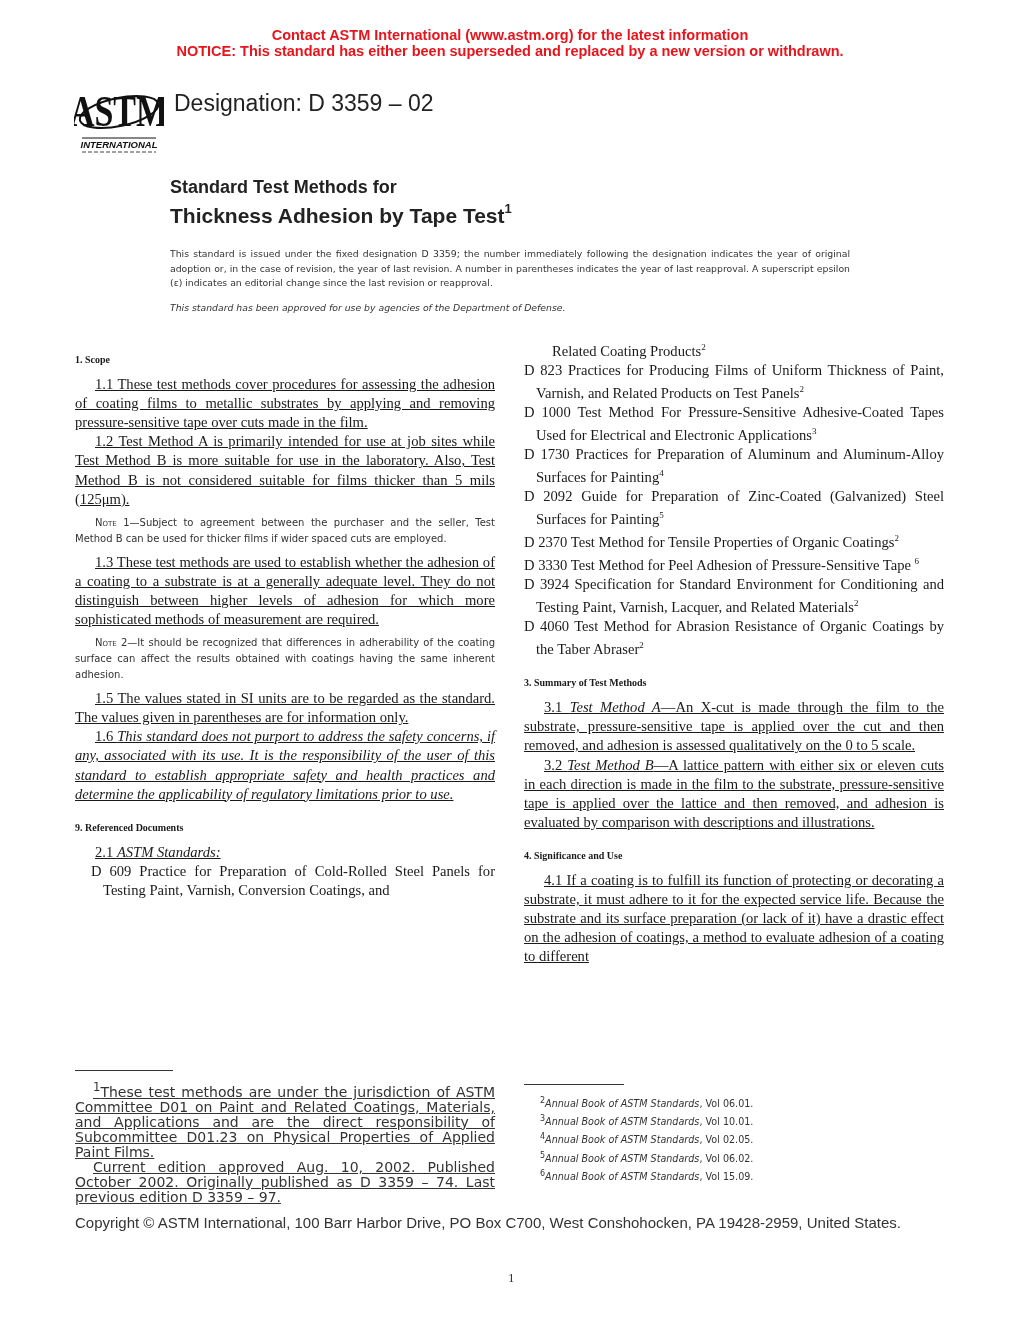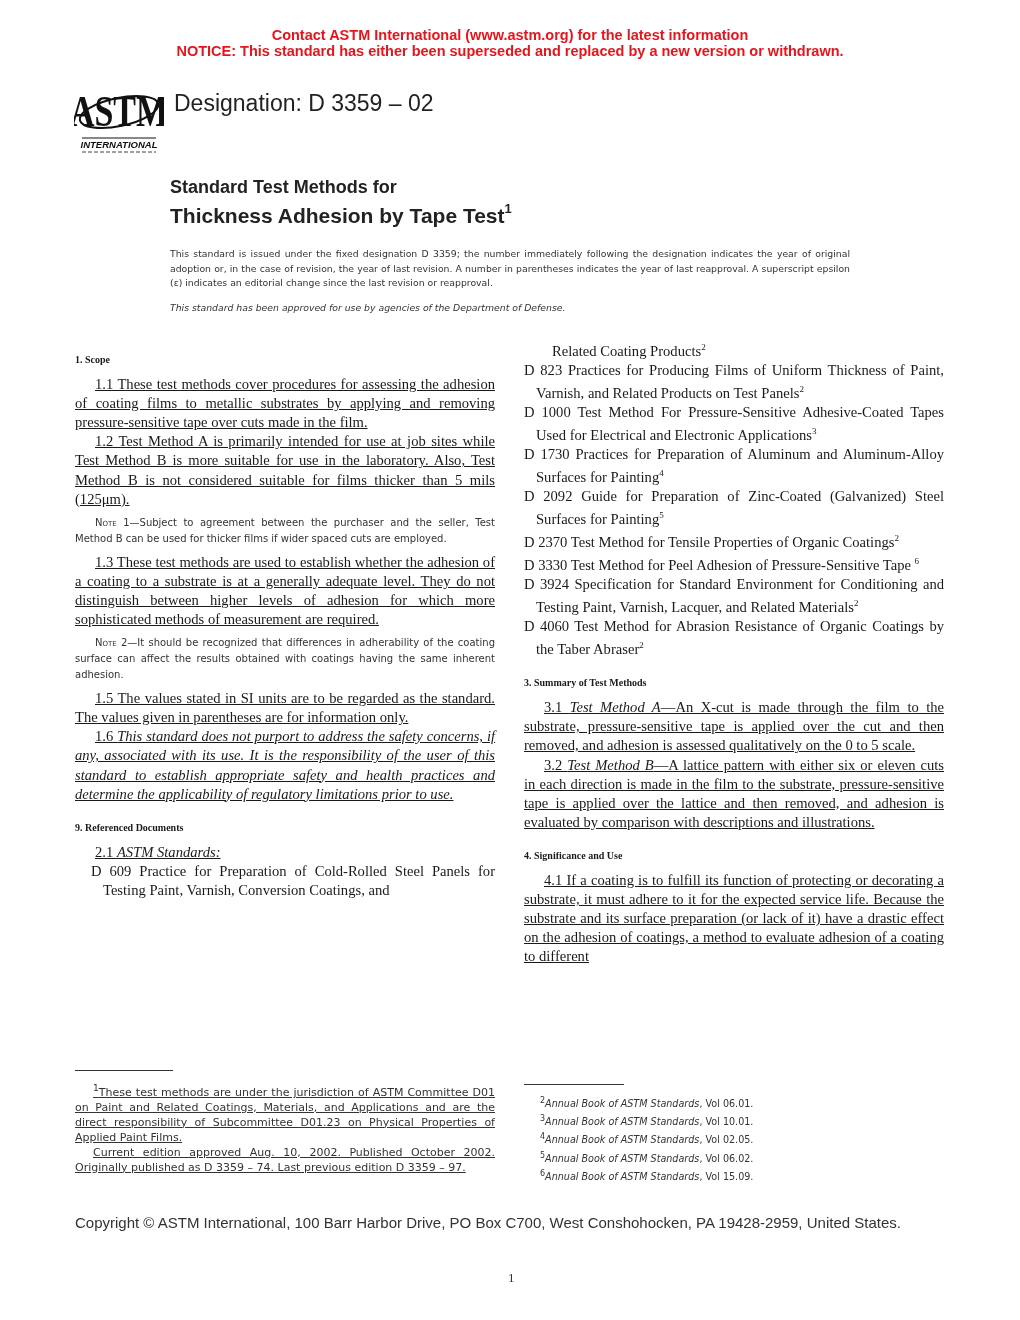--- a/index.html
+++ b/index.html
@@ -18,21 +18,21 @@
   .col.right { left: 524px; top: 338px; }
   .h { font-weight: bold; font-size: 10px; margin: 12px 0 6px 0; }
   .p { text-indent: 20px; margin: 0; text-decoration: underline; }
   .note { font-family: "DejaVu Sans", sans-serif; font-size: 10px; line-height: 16px; text-indent: 20px; margin: 6px 0 6px 0; color: #333; }
   .note .sc { font-variant: small-caps; }
   .ref { padding-left: 28px; text-indent: -12px; margin: 0; }
   .reflist .ref { padding-left: 12px; text-indent: -12px; }
   sup.fn { font-size: 9px; }
   i { font-style: italic; }
   .fn-rule { position: absolute; height: 1px; background: #333; }
-  .fn-left { position: absolute; left: 75px; top: 1080px; width: 420px; font-family: "DejaVu Sans", sans-serif; font-size: 11px; line-height: 15px; color: #333; text-align: justify; }
+  .fn-left { position: absolute; left: 75px; top: 1080px; width: 420px; font-family: "DejaVu Sans", sans-serif; font-size: 14px; line-height: 15px; color: #333; text-align: justify; }
   .fn-left .p { text-indent: 18px; }
   .fn-right { position: absolute; left: 540px; top: 1093px; font-family: "DejaVu Sans", sans-serif; font-size: 9.6px; line-height: 15px; color: #333; }
   .copyright { position: absolute; left: 75px; top: 1214px; font-family: "Liberation Sans", sans-serif; font-size: 15px; color: #333; }
   .pagenum { position: absolute; left: 508px; top: 1270px; font-size: 13px; color: #333; }
 </style>
 </head>
 <body>
 
 <div class="notice">
   <div>Contact ASTM International (www.astm.org) for the latest information</div>

